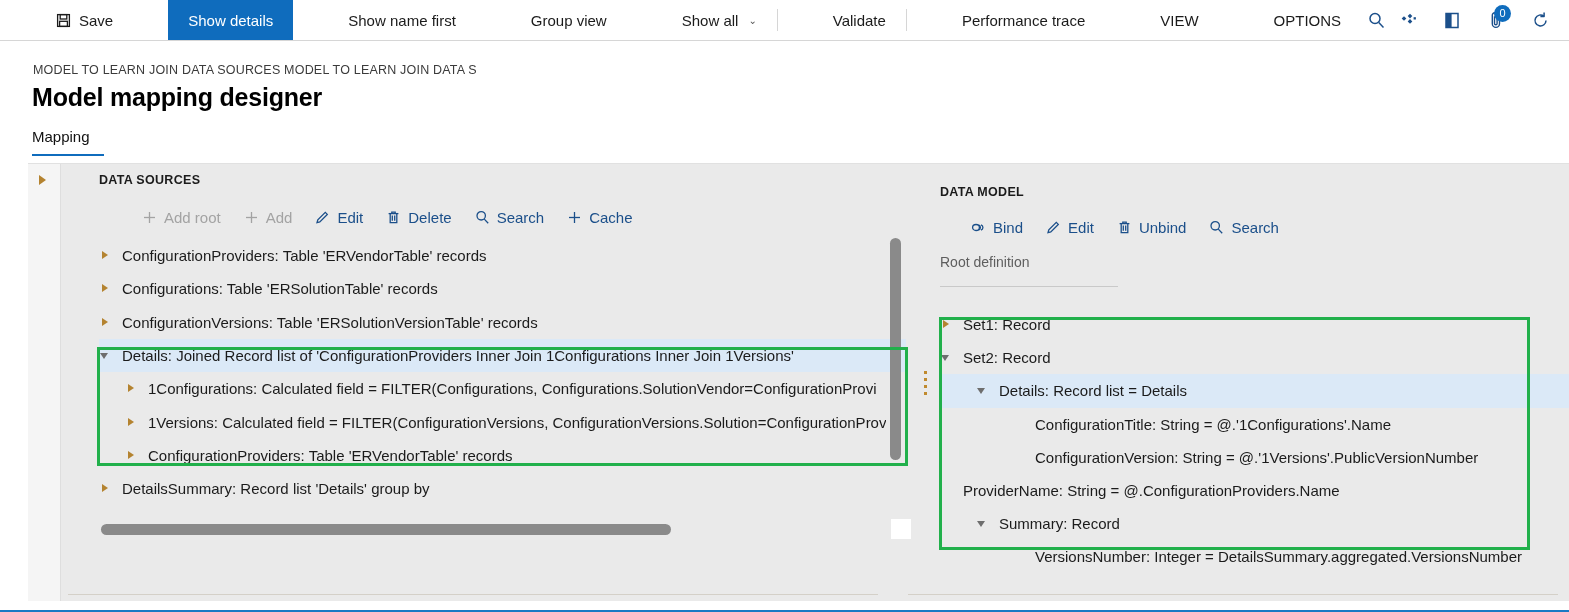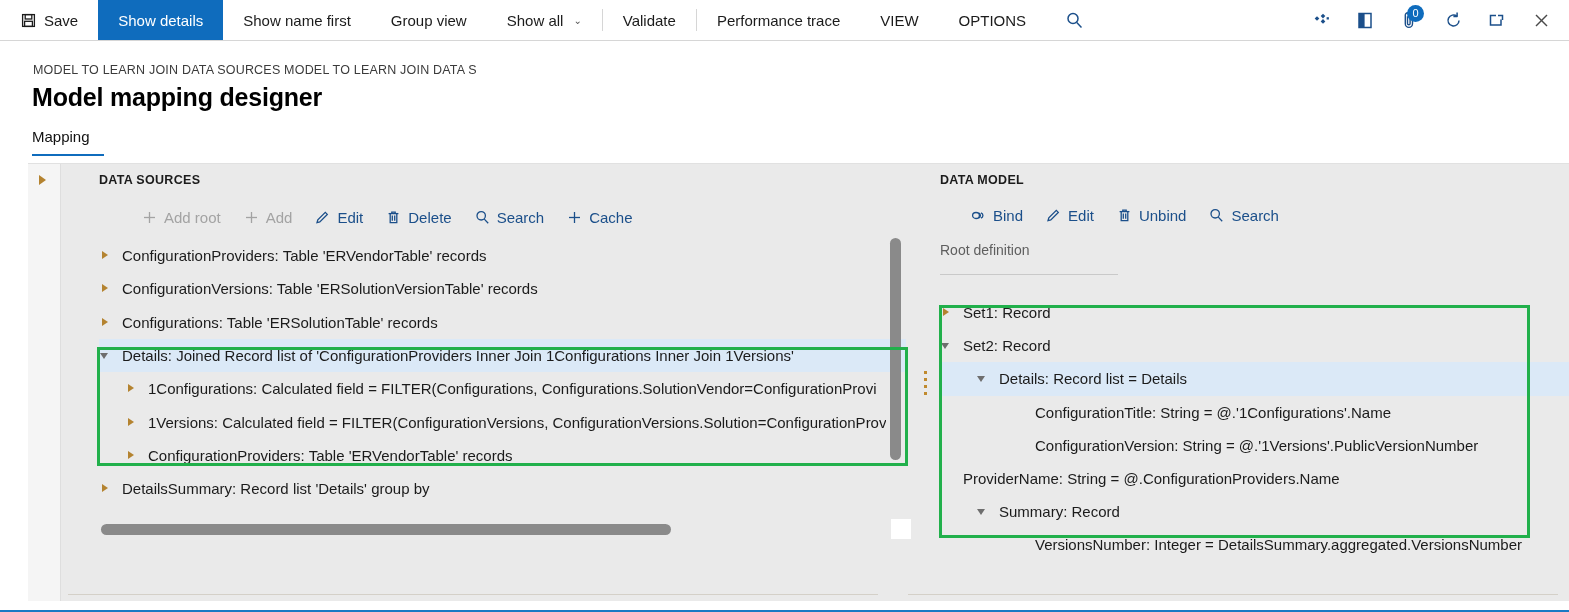--- a/index.html
+++ b/index.html
@@ -20,20 +20,21 @@
     border-bottom:1px solid #d6d6d6;
     display:flex; align-items:stretch;
   }
   .cmd-left { display:flex; align-items:stretch; }
   .cmd-btn {
     display:flex; align-items:center; gap:7px;
     padding:0 20px;
     font-size:15px; color:#1b1b1b;
     cursor:pointer; white-space:nowrap;
     position:relative;
+    margin-left:35px;
   }
   .cmd-btn.active { background:#0f6cbd; color:#ffffff;text-align:center; }
   .cmd-sep { width:1px; background:#d6d6d6; margin:9px 0; align-self:stretch; }
   .chev { font-size:10px; color:#555; margin-left:3px; }
 
   .cmd-right { margin-left:auto; display:flex; align-items:center; padding-right:6px; }
   .icon-btn {
     width:44px; height:41px;
     display:flex; align-items:center; justify-content:center;
     cursor:pointer; position:relative;
@@ -149,21 +150,21 @@
   }
   .splitter .dots {
     position:absolute; left:8px; top:205px;
     width:3px; height:28px;
     background-image:
       radial-gradient(circle, #c08a2e 45%, transparent 46%);
     background-size:3px 7px;
   }
 
   
-  .rpanel { position:absolute; left:879px; top:0; width:629px; height:437px;border-radius:32px; }
+  .rpanel { position:absolute; left:879px; top:12px; width:629px; height:437px;border-radius:32px; }
   .rsect-title {
     position:absolute; left:0px; top:9px;
     font-size:12.5px; font-weight:bold; color:#1b1b1b; letter-spacing:0.3px;
   }
   .rtool-row { position:absolute; left:28px; top:39px; display:flex; align-items:center; }
   .rootdef {
     position:absolute; left:0px; top:78px;
     font-size:14px; color:#5e5e5e;
   }
   .rootdef-line {
@@ -352,25 +353,25 @@
             <span>Cache</span>
           </div>
         </div>
       <div class="tree" id="ds-tree">
           <div class="row" style="padding-left: 0px;">
             <span class="tw collapsed"></span>
             <span class="txt">ConfigurationProviders: Table 'ERVendorTable' records</span>
           </div>
           <div class="row" style="padding-left: 0px;">
             <span class="tw collapsed"></span>
+            <span class="txt">Configurations: Table 'ERSolutionTable' records</span>
+          </div>
+          <div class="row" style="padding-left: 0px;">
+            <span class="tw collapsed"></span>
             <span class="txt">ConfigurationVersions: Table 'ERSolutionVersionTable' records</span>
-          </div>
-          <div class="row" style="padding-left: 0px;">
-            <span class="tw collapsed"></span>
-            <span class="txt">Configurations: Table 'ERSolutionTable' records</span>
           </div>
           <div class="row sel" style="padding-left: 0px;">
             <span class="tw expanded"></span>
             <span class="txt">Details: Joined Record list of 'ConfigurationProviders Inner Join 1Configurations Inner Join 1Versions'</span>
           </div>
           <div class="row" style="padding-left: 26px;">
             <span class="tw collapsed"></span>
             <span class="txt">1Configurations: Calculated field = FILTER(Configurations, Configurations.SolutionVendor=ConfigurationProvi</span>
           </div>
           <div class="row" style="padding-left: 26px;">

